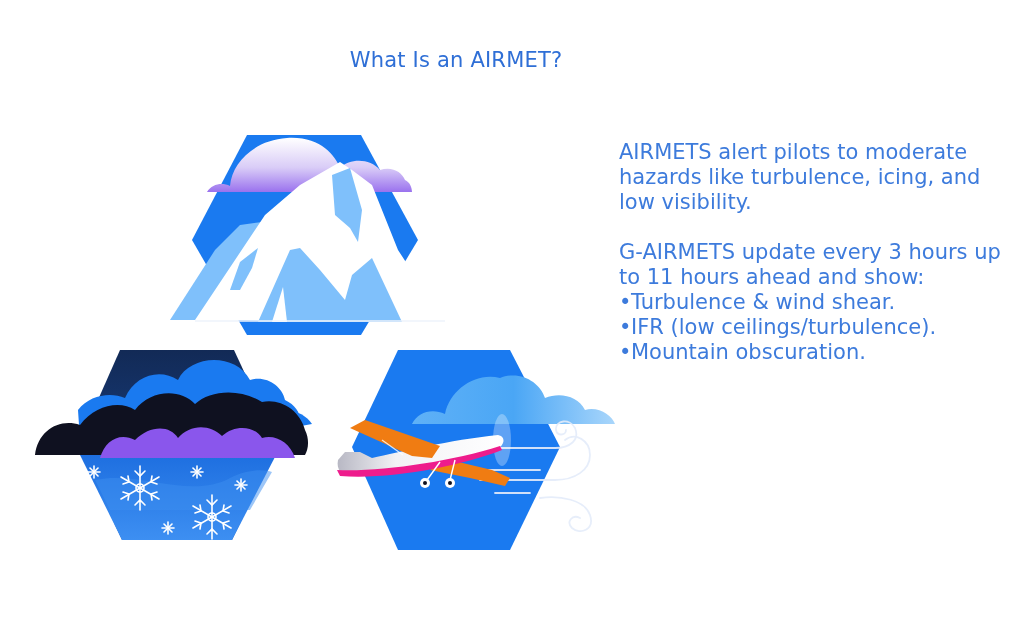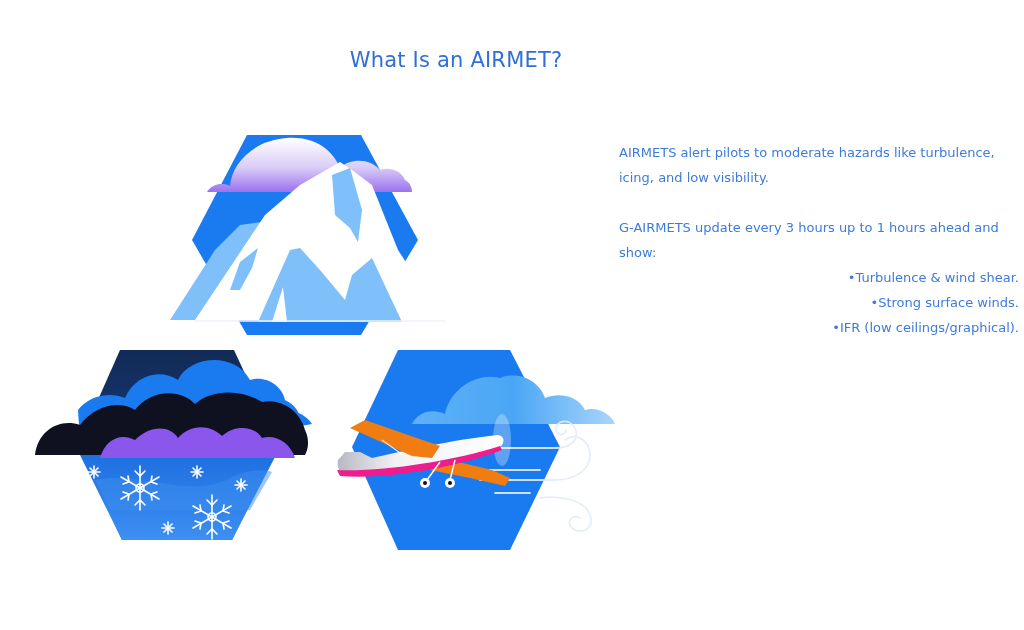--- a/index.html
+++ b/index.html
@@ -1,23 +1,23 @@
 <!DOCTYPE html>
 <html><head>
 <meta charset="utf-8">
 <style>
   html, body { margin:0; padding:0; background:#ffffff; }
   body { width:1024px; height:630px; position:relative; overflow:hidden; font-family:"DejaVu Sans", sans-serif; }
   .title { position:absolute; left:0; width:912px; top:48px; text-align:center; color:#2f6fd6; font-size:21px; font-weight:500; letter-spacing:0.2px; }
   .art { position:absolute; left:0; top:0; }
-  .text-col { position:absolute; left:619px; top:140px; width:400px; color:#3d7bdc; font-size:13px; line-height:25px; }
+  .text-col { position:absolute; left:619px; top:140px; width:400px; color:#3d7bdc; font-size:21px; line-height:25px; }
   .para { margin:0 0 26px 0; }
   .para.p1 { margin-bottom:25px; }
   .list { margin:0; padding:0; list-style:none; }
-  .list li { margin:0;text-align:right; }
+  .list li { margin:0; }
   .list li .bullet { display:inline-block; width:12px; }
 </style>
 </head>
 <body>
 
 <div class="title">What Is an AIRMET?</div>
 
 <svg class="art" width="620" height="630" viewBox="0 0 620 630">
   <defs>
     <linearGradient id="purpleCloud" x1="0" y1="0" x2="0" y2="1">
@@ -145,19 +145,19 @@
     </g>
     <circle cx="425" cy="483" r="5" fill="#ffffff"></circle>
       <circle cx="425" cy="483" r="2" fill="#0f1120"></circle>
     <circle cx="450" cy="483" r="5" fill="#ffffff"></circle>
       <circle cx="450" cy="483" r="2" fill="#0f1120"></circle>
   </g>
 </svg>
 
 <div class="text-col">
   <p class="para p1">AIRMETS alert pilots to moderate hazards like turbulence, icing, and low visibility.</p>
-  <p class="para" style="margin:0">G-AIRMETS update every 3 hours up to 1 hours ahead and show:</p>
+  <p class="para" style="margin:0">G-AIRMETS update every 3 hours up to 11 hours ahead and show:</p>
   <ul class="list">
     <li><span class="bullet">•</span><span>Turbulence &amp; wind shear.</span></li>
-    <li><span class="bullet">•</span><span>Strong surface winds.</span></li>
-    <li><span class="bullet">•</span><span>IFR (low ceilings/graphical).</span></li>
+    <li><span class="bullet">•</span><span>IFR (low ceilings/turbulence).</span></li>
+    <li><span class="bullet">•</span><span>Mountain obscuration.</span></li>
   </ul>
 </div>
 
 </body></html>

